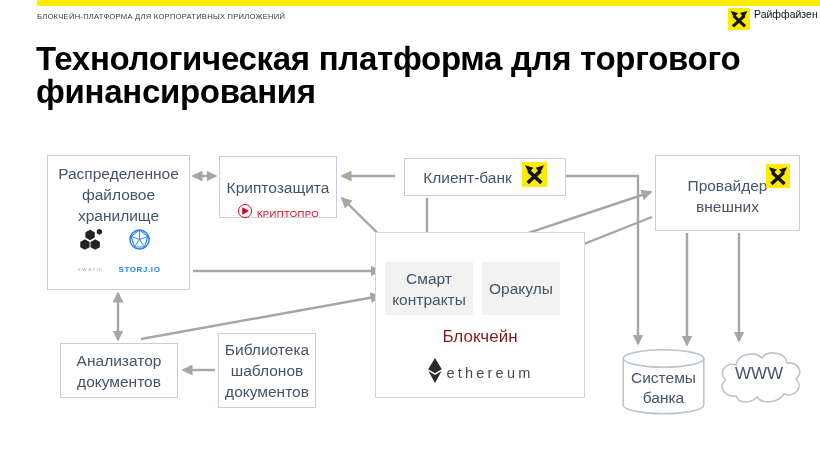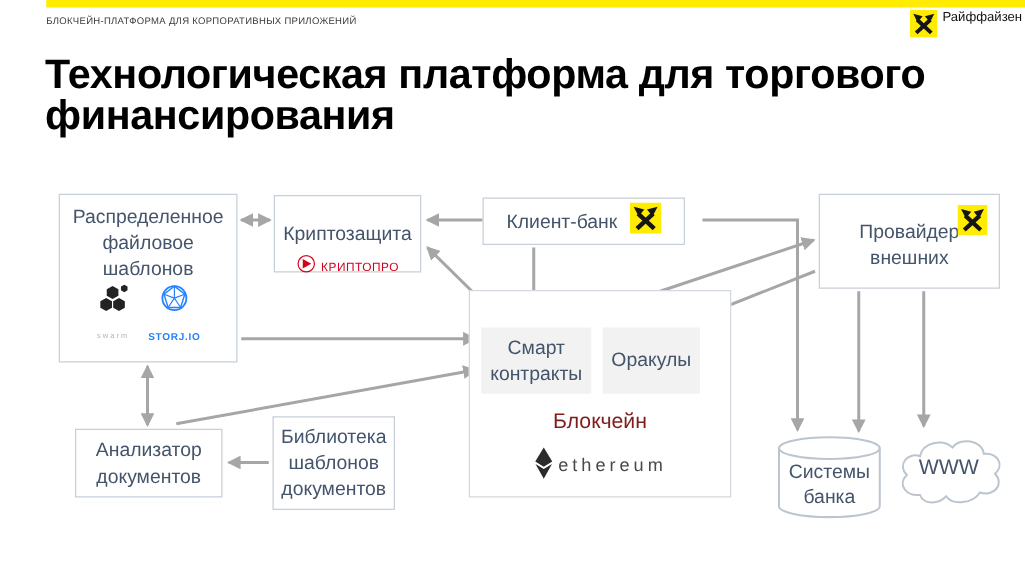--- a/index.html
+++ b/index.html
@@ -14,21 +14,21 @@
   .brand{position:absolute;top:8px;left:728px;display:flex;align-items:flex-start;gap:4px;}
   .brand-txt{display:flex;flex-direction:row;line-height:10.5px;font-size:10.5px;font-weight:normal;color:#111;padding-top:1px;gap:45px;}
   .page-title{position:absolute;left:36px;top:42px;width:770px;font-size:33px;font-weight:bold;
     color:#000;line-height:33px;letter-spacing:-.3px;}
   
   .node{position:absolute;background:#fff;border:1.6px solid #c7cfd8;box-sizing:border-box;
     color:#44546A;font-size:15.5px;line-height:21px;text-align:center;}
   .node .lbl{display:block;}
   #file-storage{left:47px;top:155px;width:143px;height:135px;display:flex;flex-direction:column;padding-top:7px;}
   #crypto{left:219px;top:156px;width:118px;height:62px;padding-top:20px;}
-  #client-bank{left:386px;top:158px;width:162px;height:38px;display:flex;align-items:center;justify-content:center;gap:10px;}
+  #client-bank{left:404px;top:158px;width:162px;height:38px;display:flex;align-items:center;justify-content:center;gap:10px;}
   #provider{left:655px;top:155px;width:145px;height:76px;padding-top:19px;}
   #blockchain{left:375px;top:232px;width:210px;height:166px;border-color:#d3d9df;}
   .panel{position:absolute;background:#f2f2f2;border:none;color:#44546A;font-size:15.5px;line-height:21px;
     text-align:center;display:flex;align-items:center;justify-content:center;box-sizing:border-box;}
   #smart{left:385px;top:262px;width:88px;height:53px;}
   #oracles{left:482px;top:262px;width:78px;height:53px;}
   #blockchain-label{position:absolute;left:375px;top:327px;width:210px;text-align:center;
     color:#7f1d1d;font-size:17px;}
   #eth-row{position:absolute;left:375px;top:357px;width:210px;display:flex;align-items:center;justify-content:center;gap:4px;}
   .eth-word{font-size:14.5px;color:#4a4a4a;letter-spacing:3.2px;}
@@ -100,21 +100,21 @@
     <polyline points="562,37 638,37 638,205" marker-end="url(#ah)"></polyline>
     <line x1="450" y1="120" x2="651" y2="53" marker-start="url(#ahs)" marker-end="url(#ah)"></line>
     <line x1="652" y1="78" x2="541" y2="122" marker-end="url(#ah)"></line>
     <line x1="475" y1="149" x2="493" y2="149" marker-end="url(#ah)"></line>
     <line x1="687" y1="94" x2="687" y2="206" marker-end="url(#ah)"></line>
     <line x1="739" y1="94" x2="739" y2="202" marker-end="url(#ah)"></line>
   </g>
 </svg>
 
 <div class="node" id="file-storage">
-  <span class="lbl">Распределенное файловое шаблонов</span>
+  <span class="lbl">Распределенное файловое хранилище</span>
   <div class="logo-row">
     <div class="logo-col">
       <span>
         <svg width="28" height="24" viewBox="0 0 30 24">
           <g fill="#232323">
             <polygon points="14,1 19,3.8 19,9.4 14,12.2 9,9.4 9,3.8"></polygon>
             <polygon points="8.5,11.3 13.5,14.1 13.5,19.7 8.5,22.5 3.5,19.7 3.5,14.1"></polygon>
             <polygon points="19.5,11.3 24.5,14.1 24.5,19.7 19.5,22.5 14.5,19.7 14.5,14.1"></polygon>
             <polygon points="24,0 26.8,1.6 26.8,4.8 24,6.4 21.2,4.8 21.2,1.6"></polygon>
           </g>

